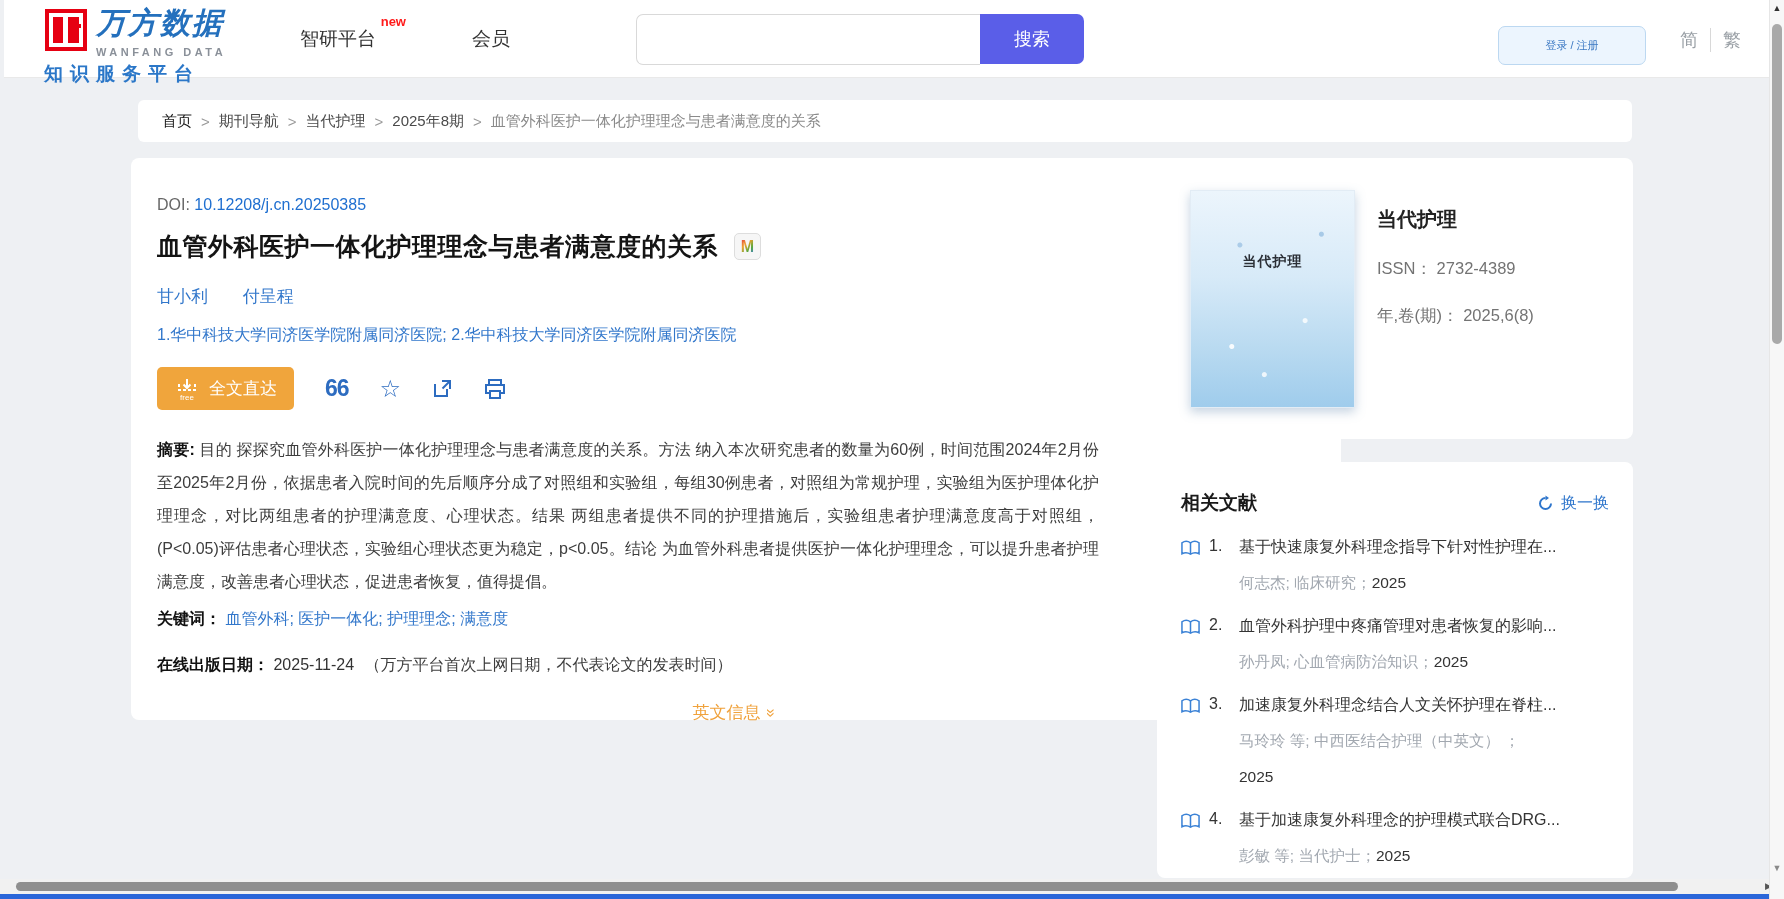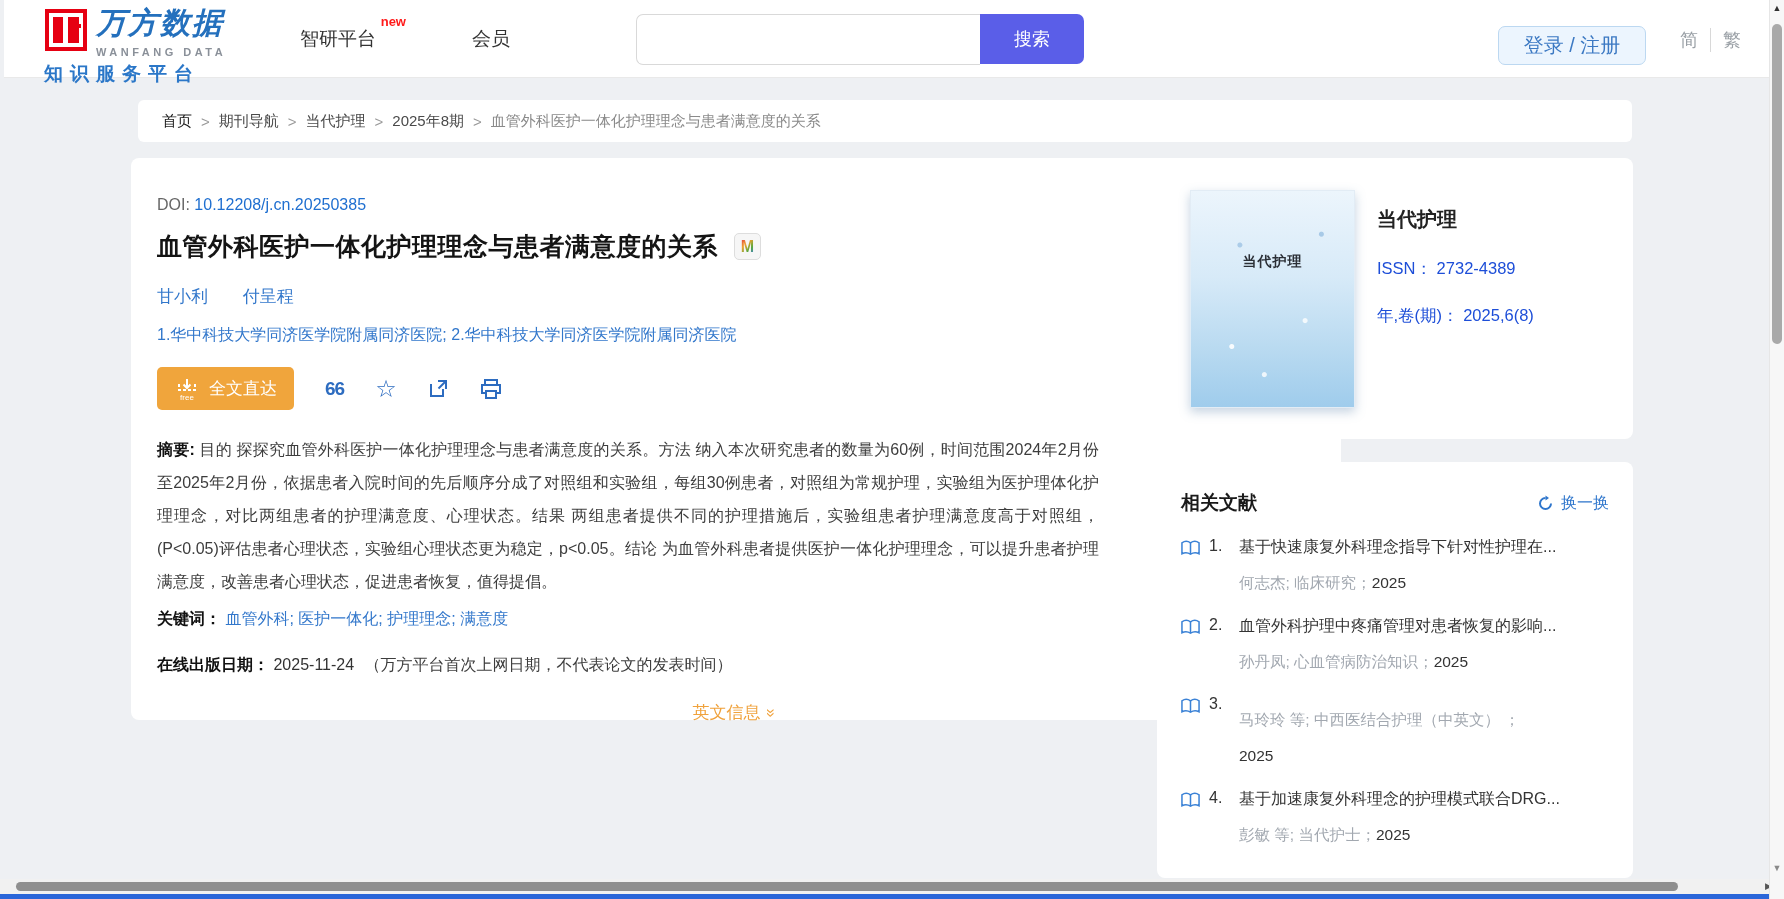--- a/index.html
+++ b/index.html
@@ -18,21 +18,21 @@
   .logo-sub { font-size:19px; font-weight:bold; color:#2b77c8; letter-spacing:7px; margin-top:3px;font-family:Liberation Mono, monospace; }
   .nav { position:absolute; left:296px; top:0; height:78px; display:flex; align-items:center; gap:96px; }
   .nav-item { font-size:19px; color:#333; cursor:pointer; position:relative; }
   .nav-badge { position:absolute; top:-12px; right:-30px; color:#ff1a1a; font-size:13px; font-weight:bold; }
   .search-group { position:absolute; left:632px; top:14px; display:flex; height:51px; }
   .search-input { width:344px; height:51px; border:1px solid #d9d9d9; border-right:none;
                   border-radius:7px 0 0 7px; font-size:16px; padding:0 14px; outline:none; background:#fff; }
   .search-btn { width:104px; height:50px; background:#5a5ee8; color:#fff; font-size:18px;
                 border:none; border-radius:0 7px 7px 0; cursor:pointer; font-family:inherit; }
   .login-btn { position:absolute; left:1494px; top:26px; width:148px; height:39px; background:#ecf5fe;
-               border:1px solid #bcd8f1; border-radius:7px; color:#3c79c3; font-size:20px;
+               border:1px solid #bcd8f1; border-radius:7px; color:#3c79c3; font-size:11px;
                display:flex; align-items:center; justify-content:center; cursor:pointer; }
   .lang { position:absolute; left:1676px; top:28px; display:flex; align-items:center; font-size:18px; color:#9aa0a6; }
   .lang-simplified { padding-right:12px; cursor:pointer; }
   .lang-traditional { padding-left:12px; border-left:1px solid #d8d8d8; cursor:pointer; }
 
   
   .breadcrumb { position:absolute; left:138px; top:100px; width:1494px; height:42px; background:#fff;
                 border-radius:6px; display:flex; align-items:center; padding:0 24px; font-size:15px; }
   .bc-home { font-weight:normal; color:#1a1a1a; cursor:pointer; }
   .bc-sep { color:#999; margin:0 9px; }
@@ -53,21 +53,21 @@
   .m-badge span { background:linear-gradient(135deg,#e5533d 10%,#f0a12f 35%,#57a83c 65%,#3f7fd6 90%);
                   -webkit-background-clip:text; background-clip:text; color:transparent; }
   .authors-row { margin-top:22px; font-size:17px; }
   .author-link { color:#3277cb; margin-right:30px; cursor:pointer; }
   .affil-row { margin-top:17px; font-size:16px; color:#3277cb; }
   .action-row { margin-top:21px; display:flex; align-items:center; }
   .fulltext-btn { background:#f0a53c; border:none; border-radius:5px; color:#fff; font-size:17px;
                   height:43px; padding:0 17px; display:flex; align-items:center; gap:9px; cursor:pointer;
                   font-family:inherit; }
   .act-icon { color:#2d6cc0; margin-left:31px; cursor:pointer; display:flex; align-items:center; }
-  .quote-glyph { font-size:19px; font-weight:bold; letter-spacing:-1px; line-height:1; }
+  .quote-glyph { font-size:23px; font-weight:bold; letter-spacing:-1px; line-height:1; }
   .star-glyph { font-size:24px; line-height:1; }
   .abstract { margin-top:23px; font-size:16px; line-height:33px; color:#3d3d3d; text-align:justify; width:942px; }
   .abstract b, .kw-label, .date-label { color:#111; font-weight:bold; }
   .keywords-row { margin-top:11px; font-size:16px; }
   .kw-link { color:#3277cb; cursor:pointer; }
   .kw-sep { color:#3277cb; }
   .date-row { margin-top:25px; font-size:16px; color:#333; }
   .date-note { color:#3d3d3d; margin-left:6px; }
   .english-row { margin-top:25px; text-align:center; color:#f0a23c; font-size:17px; cursor:pointer; }
   .chev-down { display:inline-block; transform:rotate(90deg); font-size:16px; margin-left:6px; }
@@ -80,21 +80,21 @@
              radial-gradient(circle at 70% 60%, rgba(255,255,255,.8) 2px, transparent 3px),
              radial-gradient(circle at 45% 85%, rgba(255,255,255,.8) 2px, transparent 3px),
              radial-gradient(circle at 80% 20%, rgba(120,170,215,.55) 2px, transparent 3px),
              radial-gradient(circle at 30% 25%, rgba(120,170,215,.5) 2px, transparent 3px),
              linear-gradient(180deg,#ecf5fc 0%,#d7eaf8 40%,#b7d9f0 75%,#9fccec 100%);
            box-shadow:0 4px 10px rgba(90,130,170,.35); border:1px solid #e2ecf5; }
   .cover-title { position:absolute; top:62px; width:100%; text-align:center; font-size:14px;
                  font-weight:bold; color:#2b2f36; letter-spacing:1px; }
   .jinfo { position:absolute; left:220px; top:48px; }
   .jname { font-size:20px; font-weight:bold; color:#222; cursor:pointer; }
-  .jrow { margin-top:25px; font-size:16.5px; color:#1d4ed8; }
+  .jrow { margin-top:25px; font-size:16.5px; color:#737373; }
 
   
   .related-card { position:absolute; left:1157px; top:462px; width:476px; height:416px; background:#fff;
                   border-radius:8px; padding:28px 24px 0 24px; overflow:hidden; }
   .rel-header { display:flex; align-items:center; justify-content:space-between; }
   .rel-title { font-size:19px; font-weight:bold; color:#1a1a1a; }
   .rel-refresh { display:flex; align-items:center; gap:7px; color:#2f76cc; font-size:16px; cursor:pointer;text-align:right; }
   .rel-item { display:grid; grid-template-columns:28px 30px 1fr; align-items:start; margin-top:21px; }
   .book-icon { margin-top:3px; cursor:pointer; }
   .rel-no { font-size:16px; color:#333; }
@@ -294,20 +294,21 @@
         <span>孙丹凤; 心血管病防治知识；</span><span class="rel-year">2025</span>
       </div>
     </div>
 
     <div class="rel-item">
       <svg class="book-icon" width="19" height="16" viewBox="0 0 20 16">
         <path d="M1 2.5 C4 0.5 7 0.5 10 2.5 C13 0.5 16 0.5 19 2.5 V14 C16 12.5 13 12.5 10 14.5 C7 12.5 4 12.5 1 14 Z" stroke="#3b82d6" stroke-width="1.6" fill="none"></path>
         <path d="M10 2.5 V14.5" stroke="#3b82d6" stroke-width="1.6"></path>
       </svg>
       <span class="rel-no">3.</span>
+      <span class="rel-item-title">加速康复外科理念结合人文关怀护理在脊柱...</span>
       <div class="rel-meta">
         <span>马玲玲 等;  中西医结合护理（中英文） ；</span><span class="rel-year year-block">2025</span>
       </div>
     </div>
 
     <div class="rel-item">
       <svg class="book-icon" width="19" height="16" viewBox="0 0 20 16">
         <path d="M1 2.5 C4 0.5 7 0.5 10 2.5 C13 0.5 16 0.5 19 2.5 V14 C16 12.5 13 12.5 10 14.5 C7 12.5 4 12.5 1 14 Z" stroke="#3b82d6" stroke-width="1.6" fill="none"></path>
         <path d="M10 2.5 V14.5" stroke="#3b82d6" stroke-width="1.6"></path>
       </svg>

